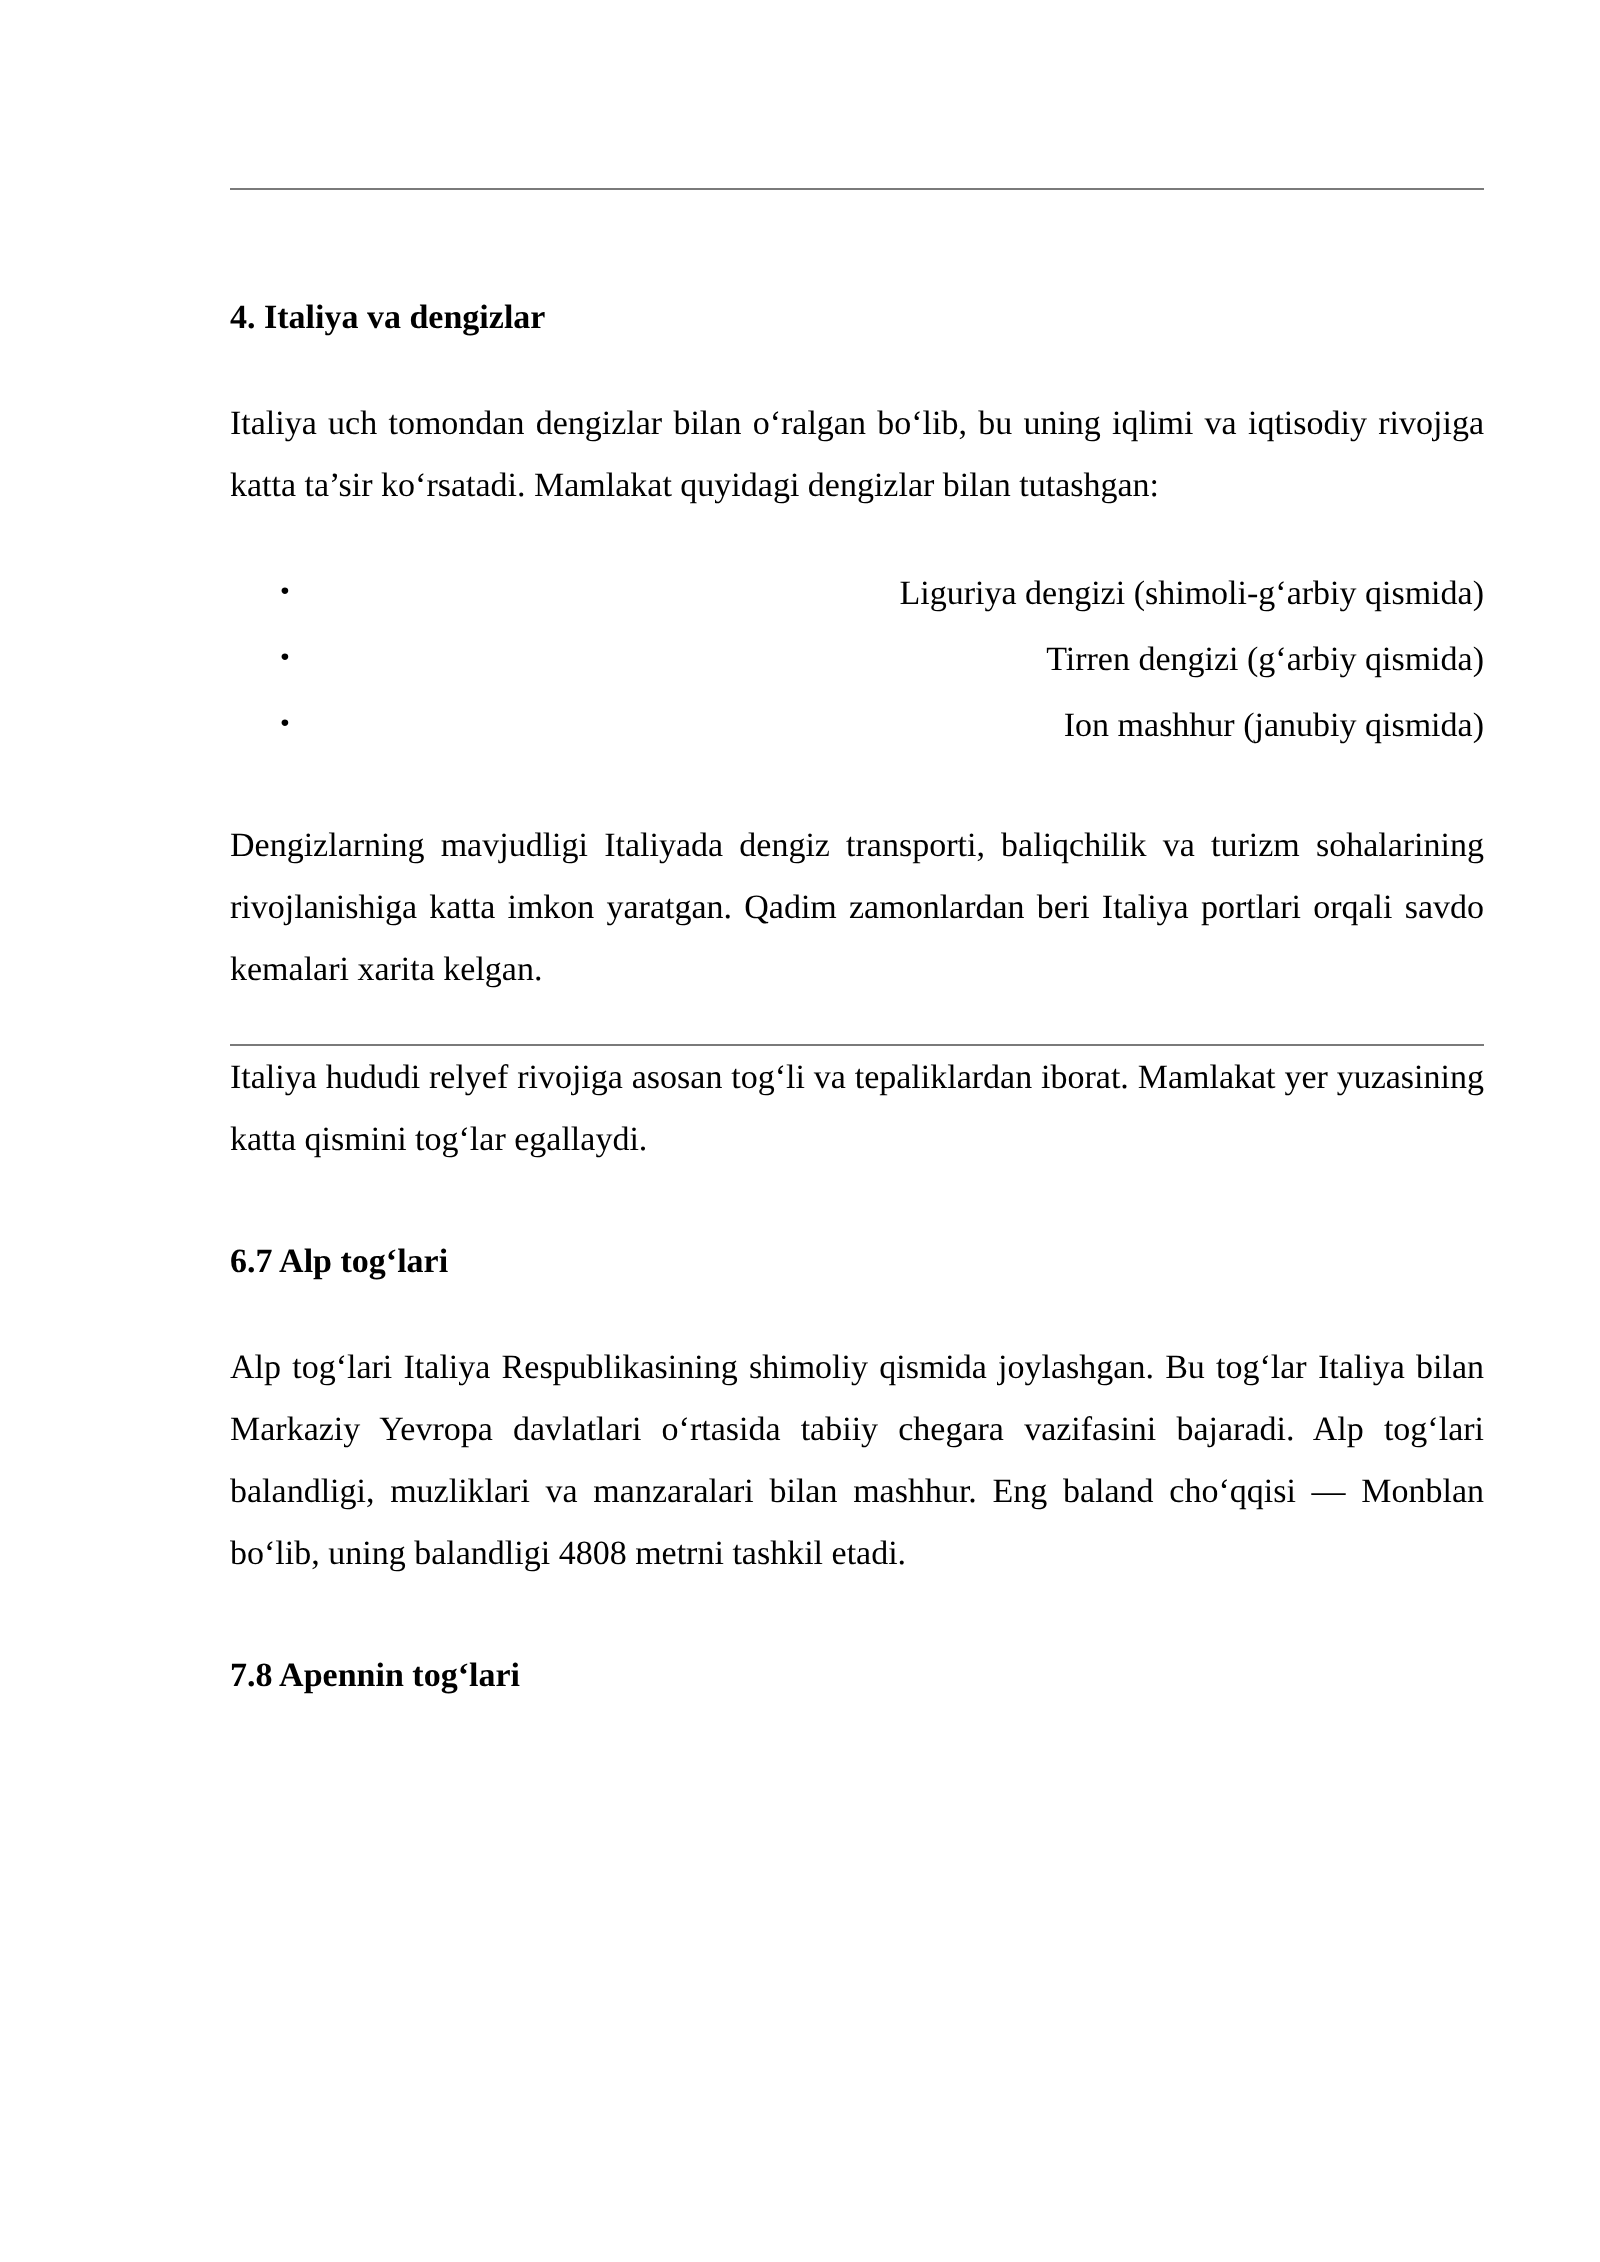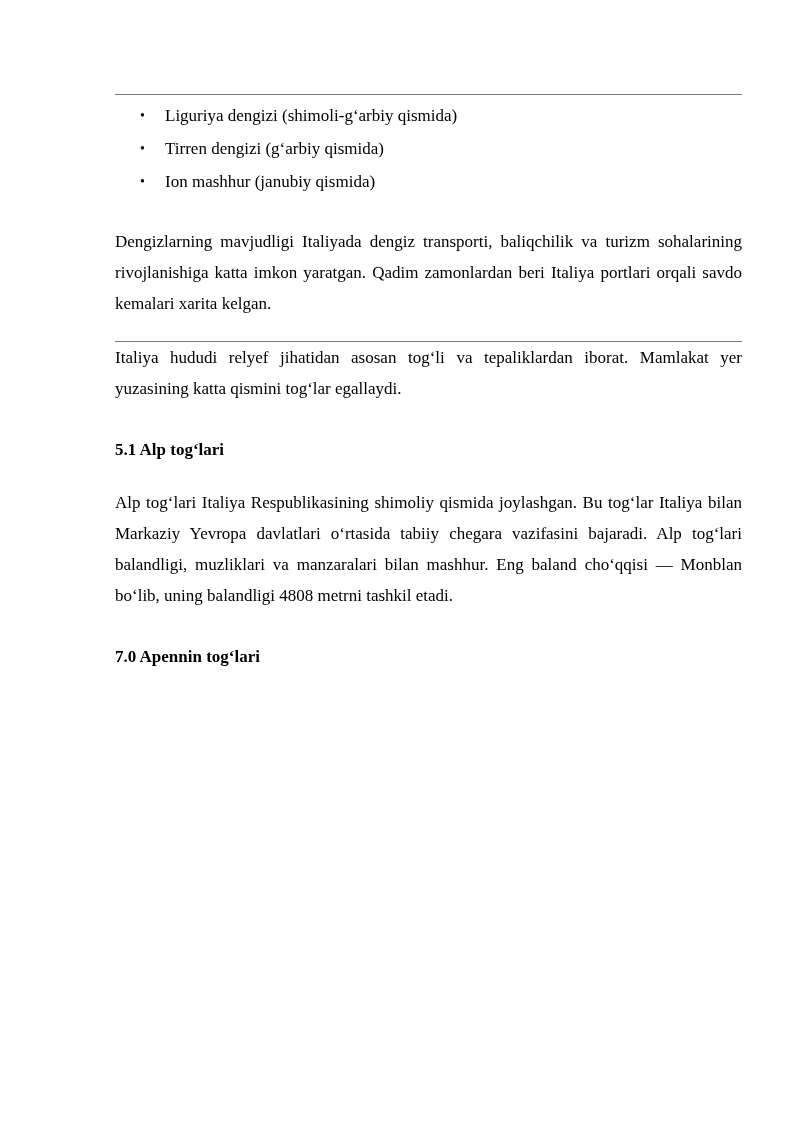--- a/index.html
+++ b/index.html
@@ -37,20 +37,21 @@
   .sub-heading {
     font-size: 17px;
     line-height: 31px;
     font-weight: bold;
     margin: 30px 0 22px 0;
   }
   .bullet-list {
     list-style: none;
     margin: 4px 0 28px 0;
     padding: 0 0 0 50px;
+    text-align: right;
   }
   .bullet-list li {
     position: relative;
     font-size: 17px;
     line-height: 33px;
   }
   .bullet-list li::before {
     content: "\2022";
     position: absolute;
     left: -25px;
@@ -59,34 +60,36 @@
   }
 </style>
 </head>
 <body>
 
 <div class="page">
 
 
   <hr class="divider">
 
+  <h2 class="sec-heading">4. Italiya va dengizlar</h2>
 
+  <p class="para">Italiya uch tomondan dengizlar bilan o‘ralgan bo‘lib, bu uning iqlimi va iqtisodiy rivojiga katta ta’sir ko‘rsatadi. Mamlakat quyidagi dengizlar bilan tutashgan:</p>
 
   <ul class="bullet-list">
     <li>Liguriya dengizi (shimoli-g‘arbiy qismida)</li>
     <li>Tirren dengizi (g‘arbiy qismida)</li>
     <li>Ion mashhur (janubiy qismida)</li>
   </ul>
 
   <p class="para">Dengizlarning mavjudligi Italiyada dengiz transporti, baliqchilik va turizm sohalarining rivojlanishiga katta imkon yaratgan. Qadim zamonlardan beri Italiya portlari orqali savdo kemalari xarita kelgan.</p>
 
   <hr class="divider">
 
 
-  <p class="para">Italiya hududi relyef jihatidan asosan tog‘li va tepaliklardan iborat. Mamlakat yer yuzasining katta qismini tog‘lar egallaydi.</p>
+  <p class="para">Italiya hududi relyef rivojiga asosan tog‘li va tepaliklardan iborat. Mamlakat yer yuzasining katta qismini tog‘lar egallaydi.</p>
 
-  <h3 class="sub-heading">5.1 Alp tog‘lari</h3>
+  <h3 class="sub-heading">6.7 Alp tog‘lari</h3>
 
   <p class="para">Alp tog‘lari Italiya Respublikasining shimoliy qismida joylashgan. Bu tog‘lar Italiya bilan Markaziy Yevropa davlatlari o‘rtasida tabiiy chegara vazifasini bajaradi. Alp tog‘lari balandligi, muzliklari va manzaralari bilan mashhur. Eng baland cho‘qqisi — Monblan bo‘lib, uning balandligi 4808 metrni tashkil etadi.</p>
 
-  <h3 class="sub-heading">7.0 Apennin tog‘lari</h3>
+  <h3 class="sub-heading">7.8 Apennin tog‘lari</h3>
 
 </div>
 
 </body></html>

